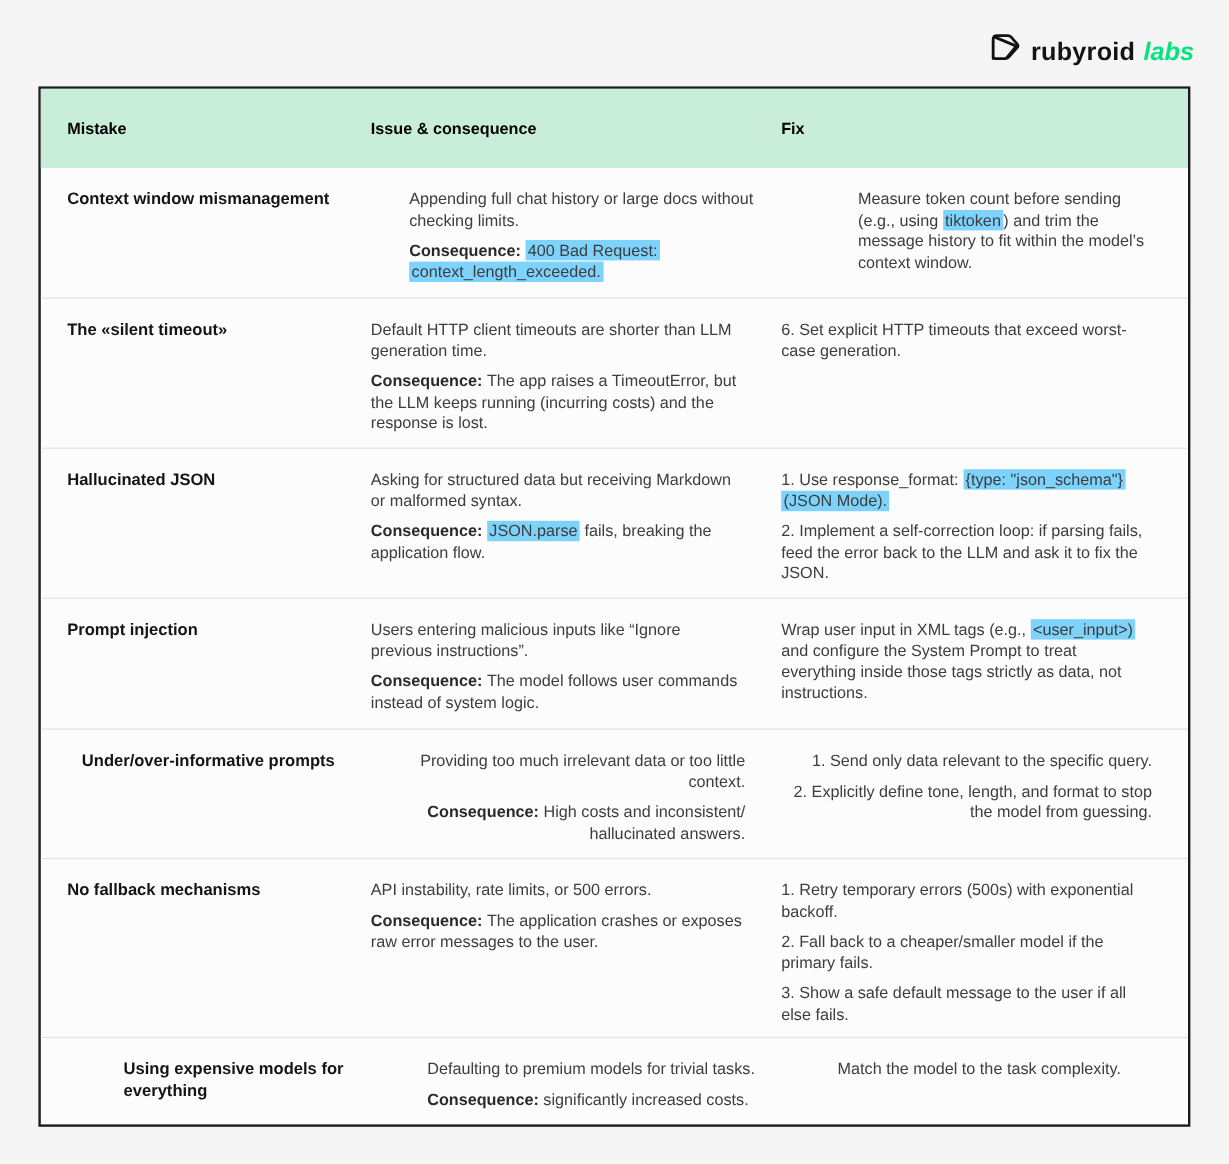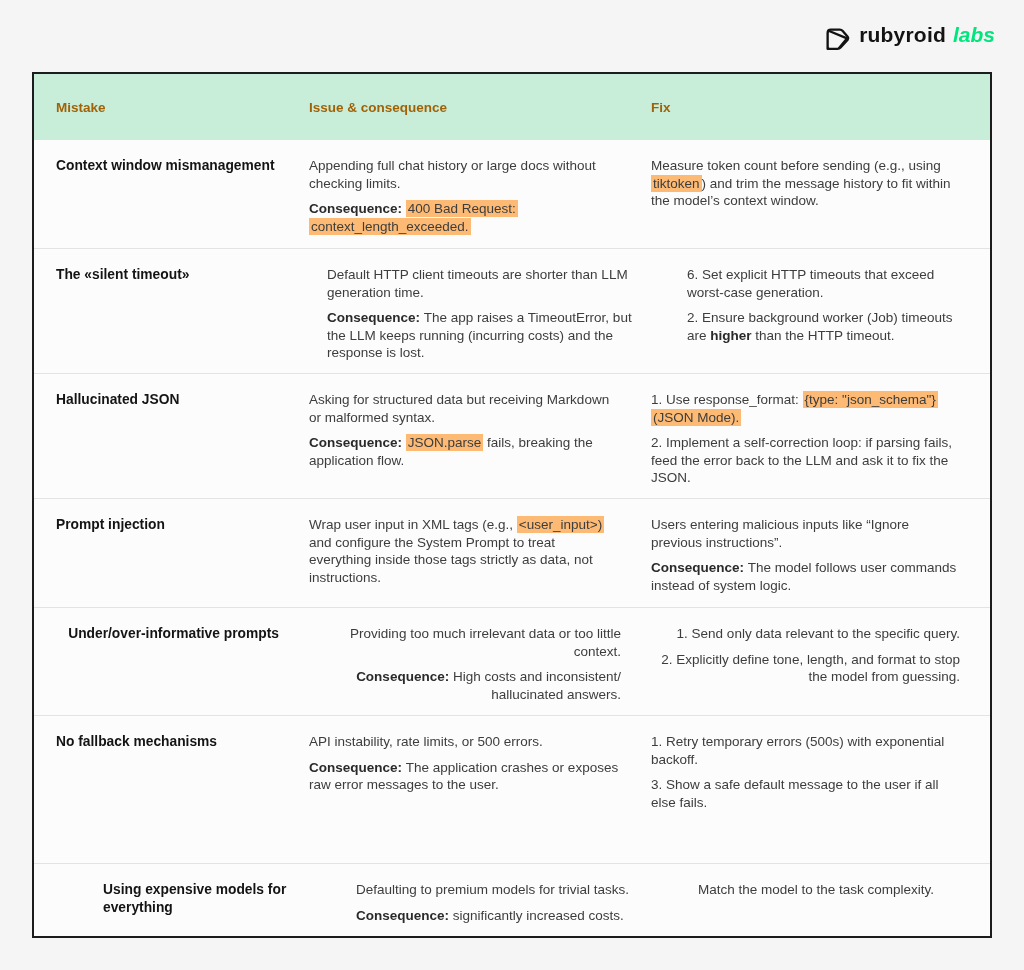--- a/index.html
+++ b/index.html
@@ -14,21 +14,21 @@
     height: 970px;
     background: #f5f5f5;
     overflow: hidden;
   }
   
   .logo {
     position: absolute;
     top: 24px;
     right: 29px;
     display: flex;
-    align-items: flex-start;
+    align-items: flex-end;
     gap: 7px;
   }
   .logo-icon { width: 30px; height: 30px; display: block; }
   .logo-text {
     font-size: 21px;
     font-weight: 800;
     letter-spacing: 0.2px;
     color: #131313;
     line-height: 1;
   }
@@ -52,32 +52,32 @@
   .thead {
     display: grid;
     grid-template-columns: 275px 342px 1fr;
     background: #c8eeda;
     height: 66px;
     align-items: center;
   }
   .thead .hcell {
     font-size: 13.5px;
     font-weight: 700;
-    color: #a16207;
+    color: #000000;
   }
   .hcell.c1 { padding-left: 22px; }
   .trow {
     display: grid;
     grid-template-columns: 275px 342px 1fr;
     border-top: 1px solid #e3e3e3;
     box-sizing: border-box;
     padding: 17px 0 10px 0;
   }
-  .trow.r1 { min-height: 108px; border-top: none; }
-  .trow.r2 { min-height: 125px; gap: 18px; }
+  .trow.r1 { min-height: 108px; border-top: none; gap: 32px; }
+  .trow.r2 { min-height: 125px; }
   .trow.r3 { min-height: 125px; }
   .trow.r4 { min-height: 109px; }
   .trow.r5 { min-height: 108px; text-align: right; }
   .trow.r6 { min-height: 148px; }
   .trow.r7 { min-height: 73px; padding-left: 47px; }
   .cell { padding-right: 30px; box-sizing: border-box; }
   .cell.c1 {
     padding-left: 22px;
     font-size: 13.8px;
     font-weight: 700;
@@ -86,21 +86,21 @@
   }
   .cell .para {
     margin: 0 0 8px 0;
     font-size: 13.5px;
     line-height: 17.5px;
     color: #3d3d3d;
   }
   .cell .para:last-child { margin-bottom: 0; }
   .cell .para .b { font-weight: 700; color: #2a2a2a; }
   .cell .para .hl {
-    background: #fdba74;
+    background: #7dd3fc;
     padding: 1px 2px;
     -webkit-box-decoration-break: clone;
     box-decoration-break: clone;
   }
 </style>
 </head>
 <body>
 
 <div class="page">
 
@@ -133,45 +133,44 @@
     </div>
 
     <div class="trow r2">
       <div class="cell c1">The «silent timeout»</div>
       <div class="cell c2">
           <p class="para"><span>Default HTTP client timeouts are shorter than LLM generation time.</span></p>
           <p class="para"><span class="b">Consequence: </span><span>The app raises a TimeoutError, but the LLM keeps running (incurring costs) and the response is lost.</span></p>
         </div>
       <div class="cell c3">
           <p class="para"><span>6. Set explicit HTTP timeouts that exceed worst-case generation.</span></p>
-          <p class="para"><span>2. Ensure background worker (Job) timeouts are </span><span class="b">higher</span><span> than the HTTP timeout.</span></p>
         </div>
     </div>
 
     <div class="trow r3">
       <div class="cell c1">Hallucinated JSON</div>
       <div class="cell c2">
           <p class="para"><span>Asking for structured data but receiving Markdown or malformed syntax.</span></p>
           <p class="para"><span class="b">Consequence: </span><span class="hl">JSON.parse</span><span> fails, breaking the application flow.</span></p>
         </div>
       <div class="cell c3">
           <p class="para"><span>1. Use response_format: </span><span class="hl">{type: "json_schema"} (JSON Mode).</span></p>
           <p class="para"><span>2. Implement a self-correction loop: if parsing fails, feed the error back to the LLM and ask it to fix the JSON.</span></p>
         </div>
     </div>
 
     <div class="trow r4">
       <div class="cell c1">Prompt injection</div>
-      <div class="cell c3">
-          <p class="para"><span>Wrap user input in XML tags (e.g., </span><span class="hl">&lt;user_input&gt;)</span><span> and configure the System Prompt to treat everything inside those tags strictly as data, not instructions.</span></p>
-        </div>
       <div class="cell c2">
           <p class="para"><span>Users entering malicious inputs like “Ignore previous instructions”.</span></p>
           <p class="para"><span class="b">Consequence: </span><span>The model follows user commands instead of system logic.</span></p>
         </div>
+      <div class="cell c3">
+          <p class="para"><span>Wrap user input in XML tags (e.g., </span><span class="hl">&lt;user_input&gt;)</span><span> and configure the System Prompt to treat everything inside those tags strictly as data, not instructions.</span></p>
+        </div>
     </div>
 
     <div class="trow r5">
       <div class="cell c1">Under/over-informative prompts</div>
       <div class="cell c2">
           <p class="para"><span>Providing too much irrelevant data or too little context.</span></p>
           <p class="para"><span class="b">Consequence: </span><span>High costs and inconsistent/ hallucinated answers.</span></p>
         </div>
       <div class="cell c3">
           <p class="para"><span>1. Send only data relevant to the specific query.</span></p>
@@ -180,20 +179,21 @@
     </div>
 
     <div class="trow r6">
       <div class="cell c1">No fallback mechanisms</div>
       <div class="cell c2">
           <p class="para"><span>API instability, rate limits, or 500 errors.</span></p>
           <p class="para"><span class="b">Consequence: </span><span>The application crashes or exposes raw error messages to the user.</span></p>
         </div>
       <div class="cell c3">
           <p class="para"><span>1. Retry temporary errors (500s) with exponential backoff.</span></p>
+          <p class="para"><span>2. Fall back to a cheaper/smaller model if the primary fails.</span></p>
           <p class="para"><span>3. Show a safe default message to the user if all else fails.</span></p>
         </div>
     </div>
 
     <div class="trow r7">
       <div class="cell c1">Using expensive models for everything</div>
       <div class="cell c2">
           <p class="para"><span>Defaulting to premium models for trivial tasks.</span></p>
           <p class="para"><span class="b">Consequence: </span><span>significantly increased costs.</span></p>
         </div>

